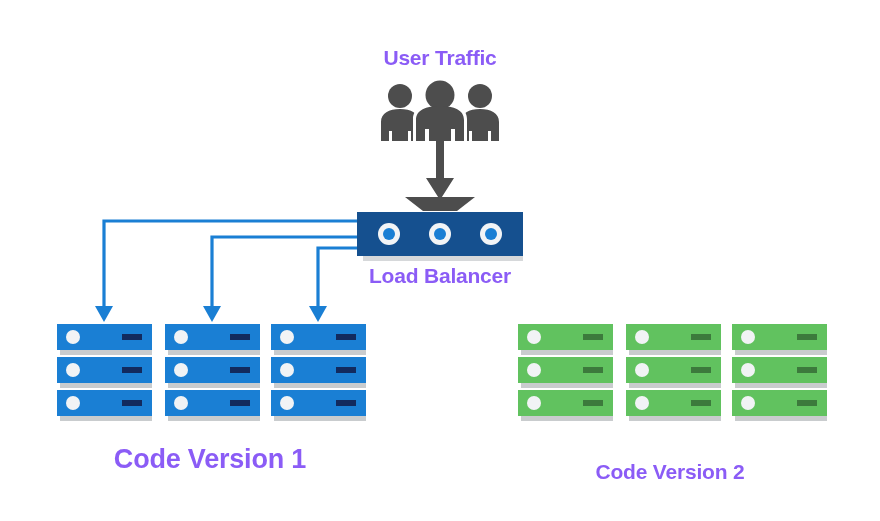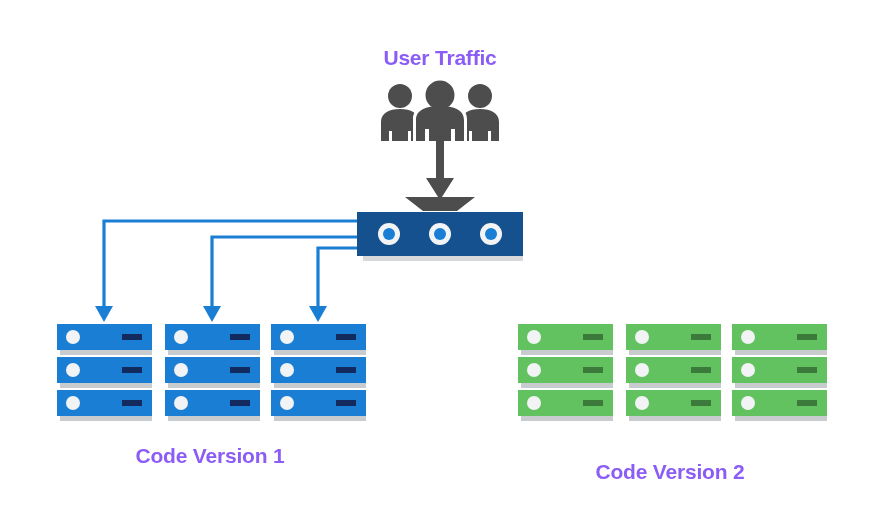--- a/index.html
+++ b/index.html
@@ -38,21 +38,21 @@
   #lb-label {
     left: 297px;
     width: 286px;
     top: 264px;
     font-size: 21px;
   }
   #group1-label {
     left: 45px;
     width: 330px;
     top: 444px;
-    font-size: 21px;
+    font-size: 27px;
   }
   #group2-label {
     left: 505px;
     width: 330px;
     top: 460px;
     font-size: 21px;
   }
 
   
   #people-icon {
@@ -190,20 +190,21 @@
       <path d="M309 306 L327 306 L318 322 Z"></path>
     </g>
   </svg>
 
   <div class="abs" id="lb-shadow"></div>
   <div class="abs" id="load-balancer">
     <span class="lb-port p1"></span>
     <span class="lb-port p2"></span>
     <span class="lb-port p3"></span>
   </div>
+  <div class="abs label" id="lb-label">Load Balancer</div>
 
   <div class="stack blue" style="left:57px; top:324px;">
     <div class="server-unit">
       <div class="shade"></div>
       <div class="body">
         <span class="led"></span>
         <span class="dash"></span>
       </div>
     </div>
     <div class="server-unit">

